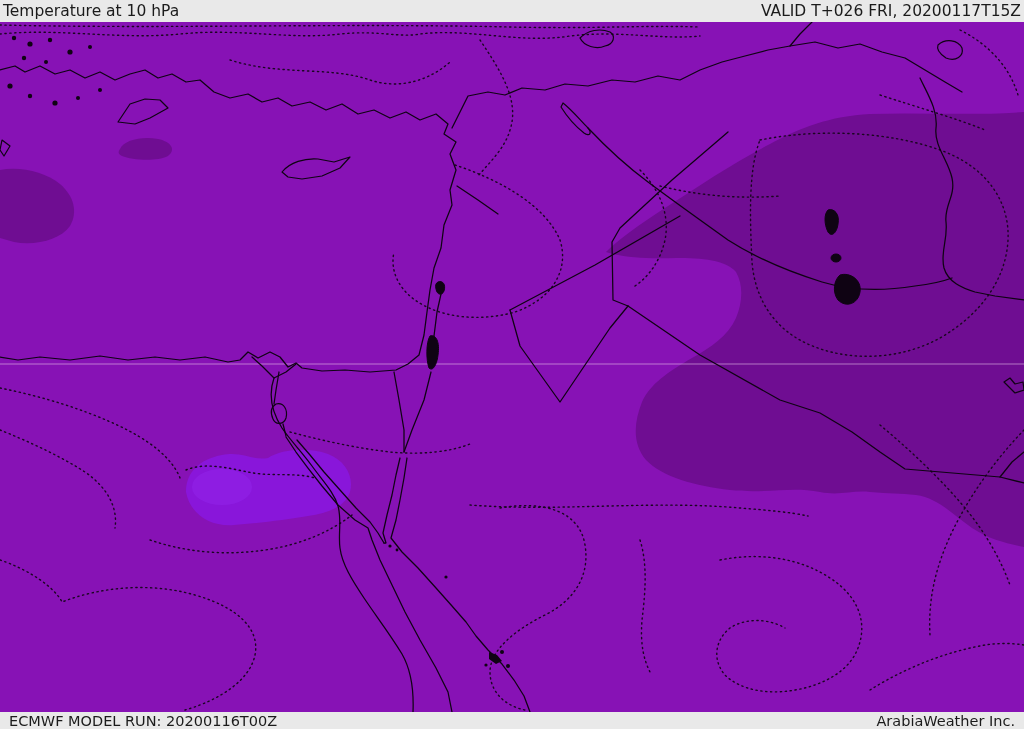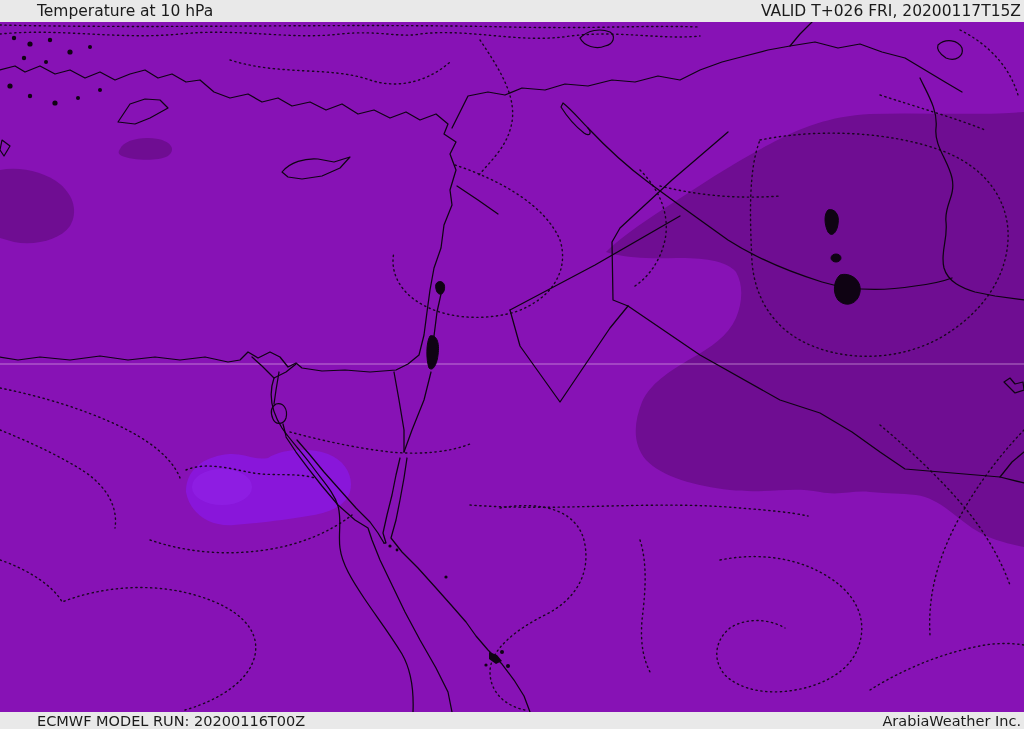--- a/index.html
+++ b/index.html
@@ -7,22 +7,22 @@
     position:relative;width:1024px;height:729px;overflow:hidden;
     font-family:"DejaVu Sans","Liberation Sans",sans-serif;
     background:#8712b5;
   }
   .bar{
     position:absolute;left:0;width:1024px;background:#e9e9e9;
     display:flex;justify-content:space-between;align-items:center;
     color:#1b1b1b;box-sizing:border-box;
   }
   .bar.top{top:0;height:22px;font-size:15.5px;padding:0 3px;}
-  .bar.bottom{top:712px;height:17px;font-size:14.5px;padding:0 3px;}
-  .bar .left{white-space:nowrap;margin-left:34px;}
+  .bar.bottom{top:712px;height:17px;font-size:14.5px;padding:0 9px;}
+  .bar .left{white-space:nowrap;}
   .bar .right{white-space:nowrap;}
   .map{position:absolute;top:22px;left:0;width:1024px;height:690px;}
   svg{display:block;}
   .coast{fill:none;stroke:#0f0313;stroke-width:1.25;stroke-linejoin:round;stroke-linecap:round;}
   .lake{fill:#0f0313;stroke:#0f0313;stroke-width:1;}
   .lakeo{fill:none;stroke:#0f0313;stroke-width:1.2;stroke-linejoin:round;}
   .dot{fill:none;stroke:#1a0620;stroke-width:1.4;stroke-dasharray:1.3 3.6;stroke-linecap:round;}
   .isl{fill:#0f0313;}
 </style>
 </head>

